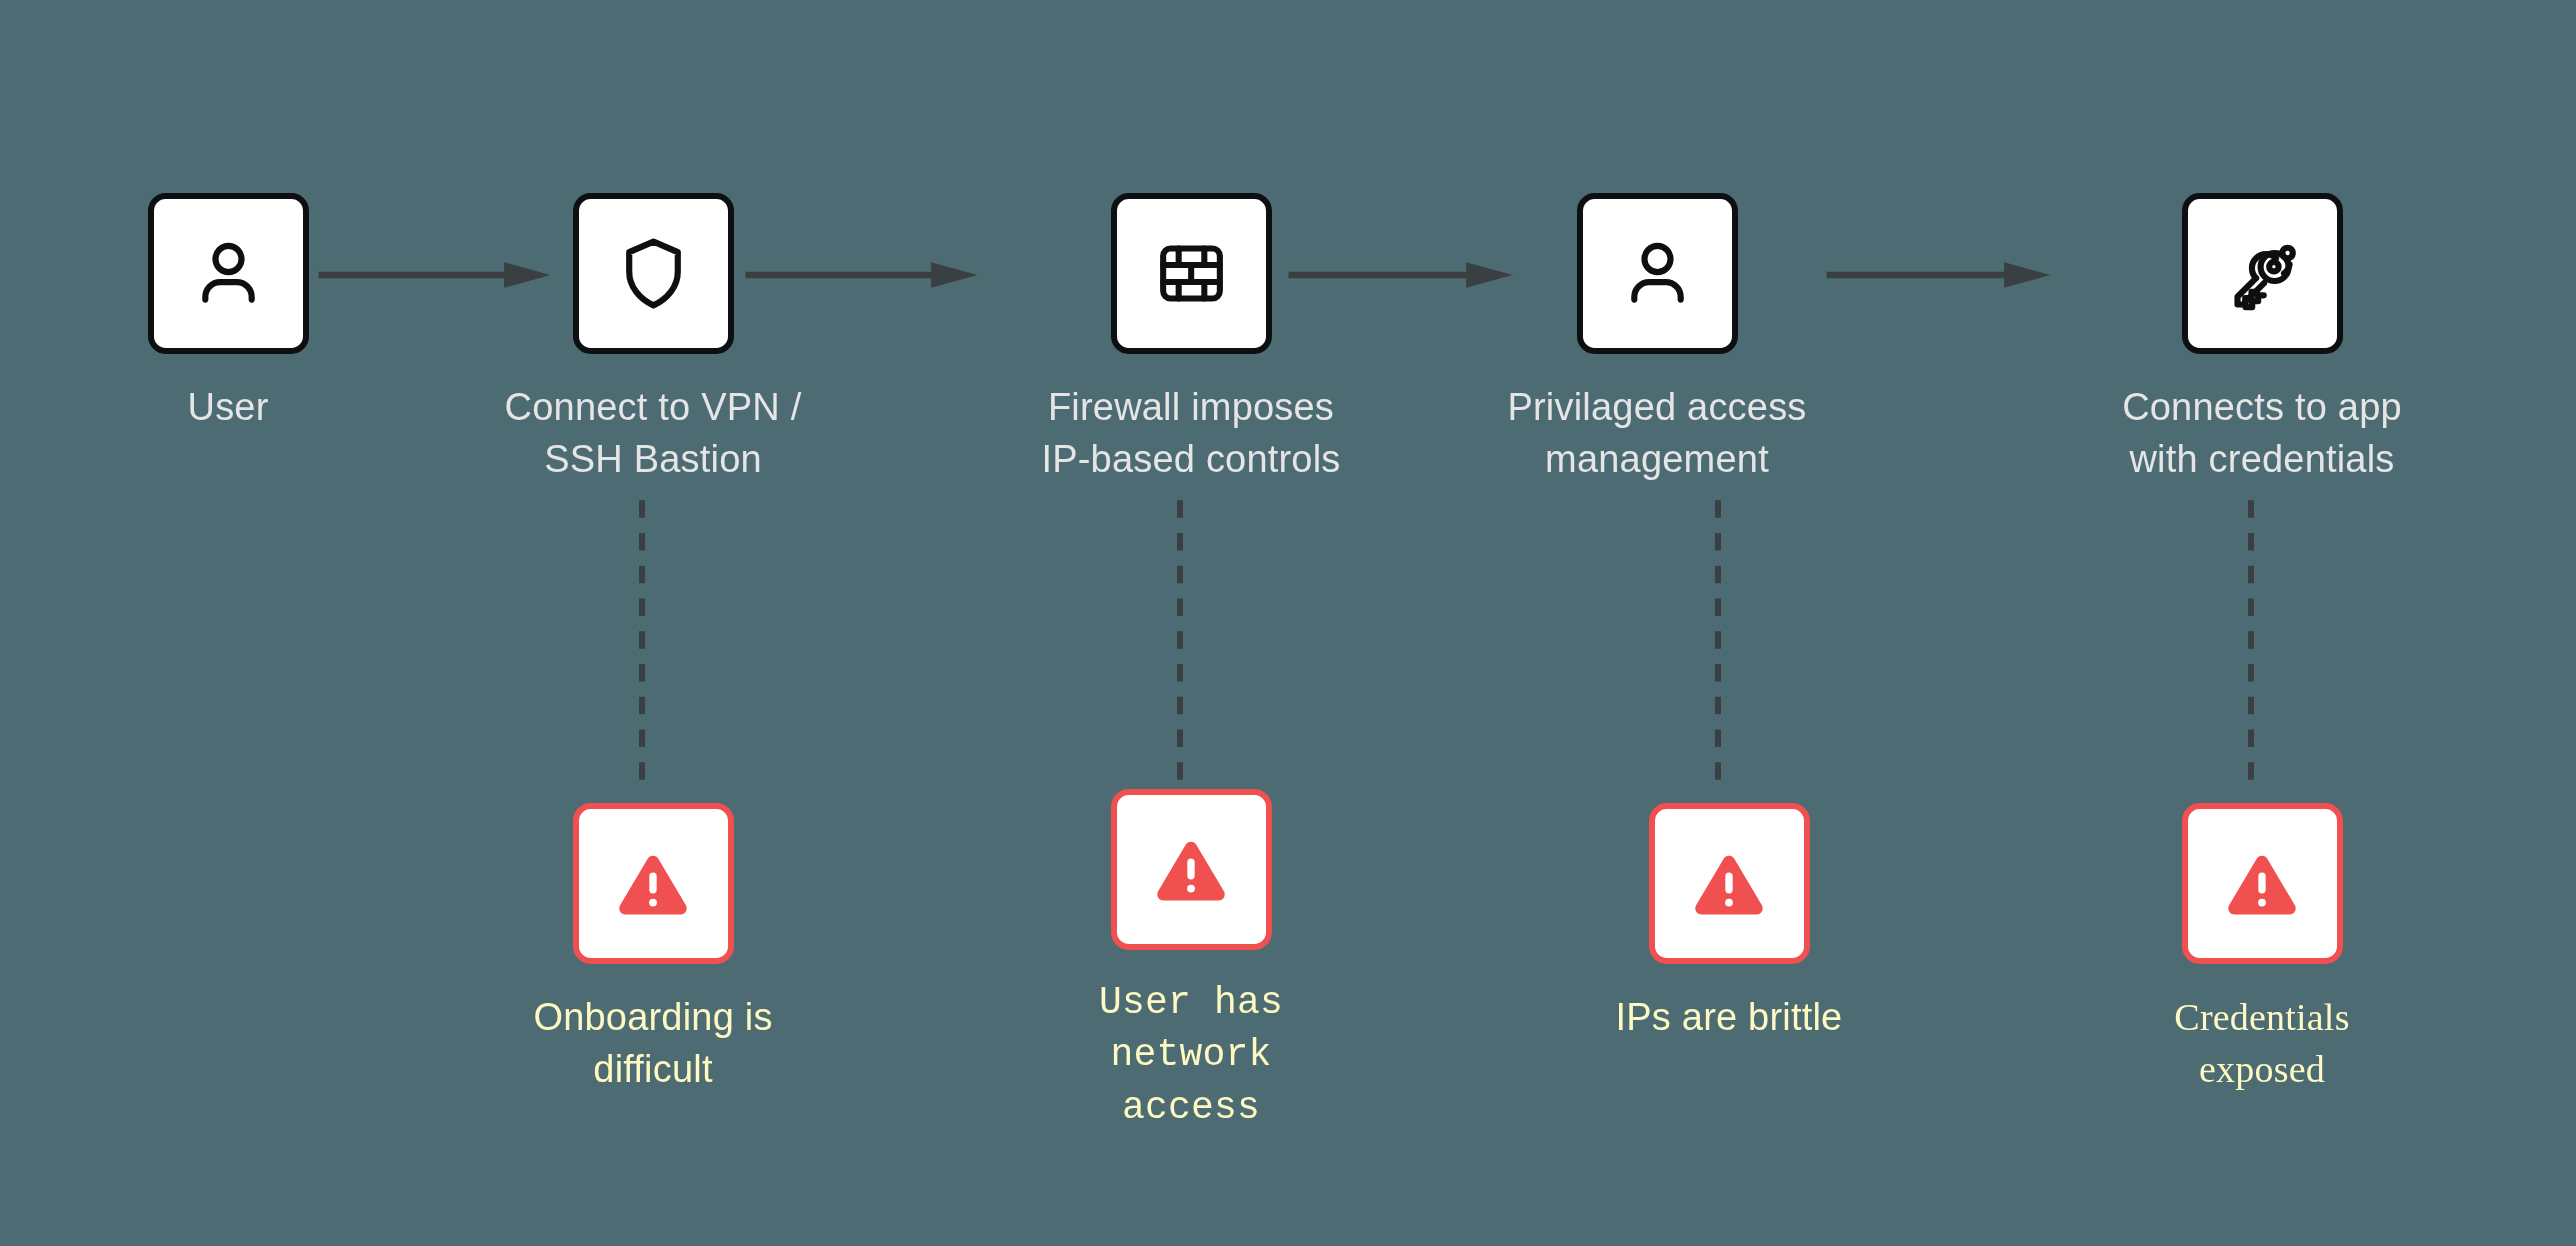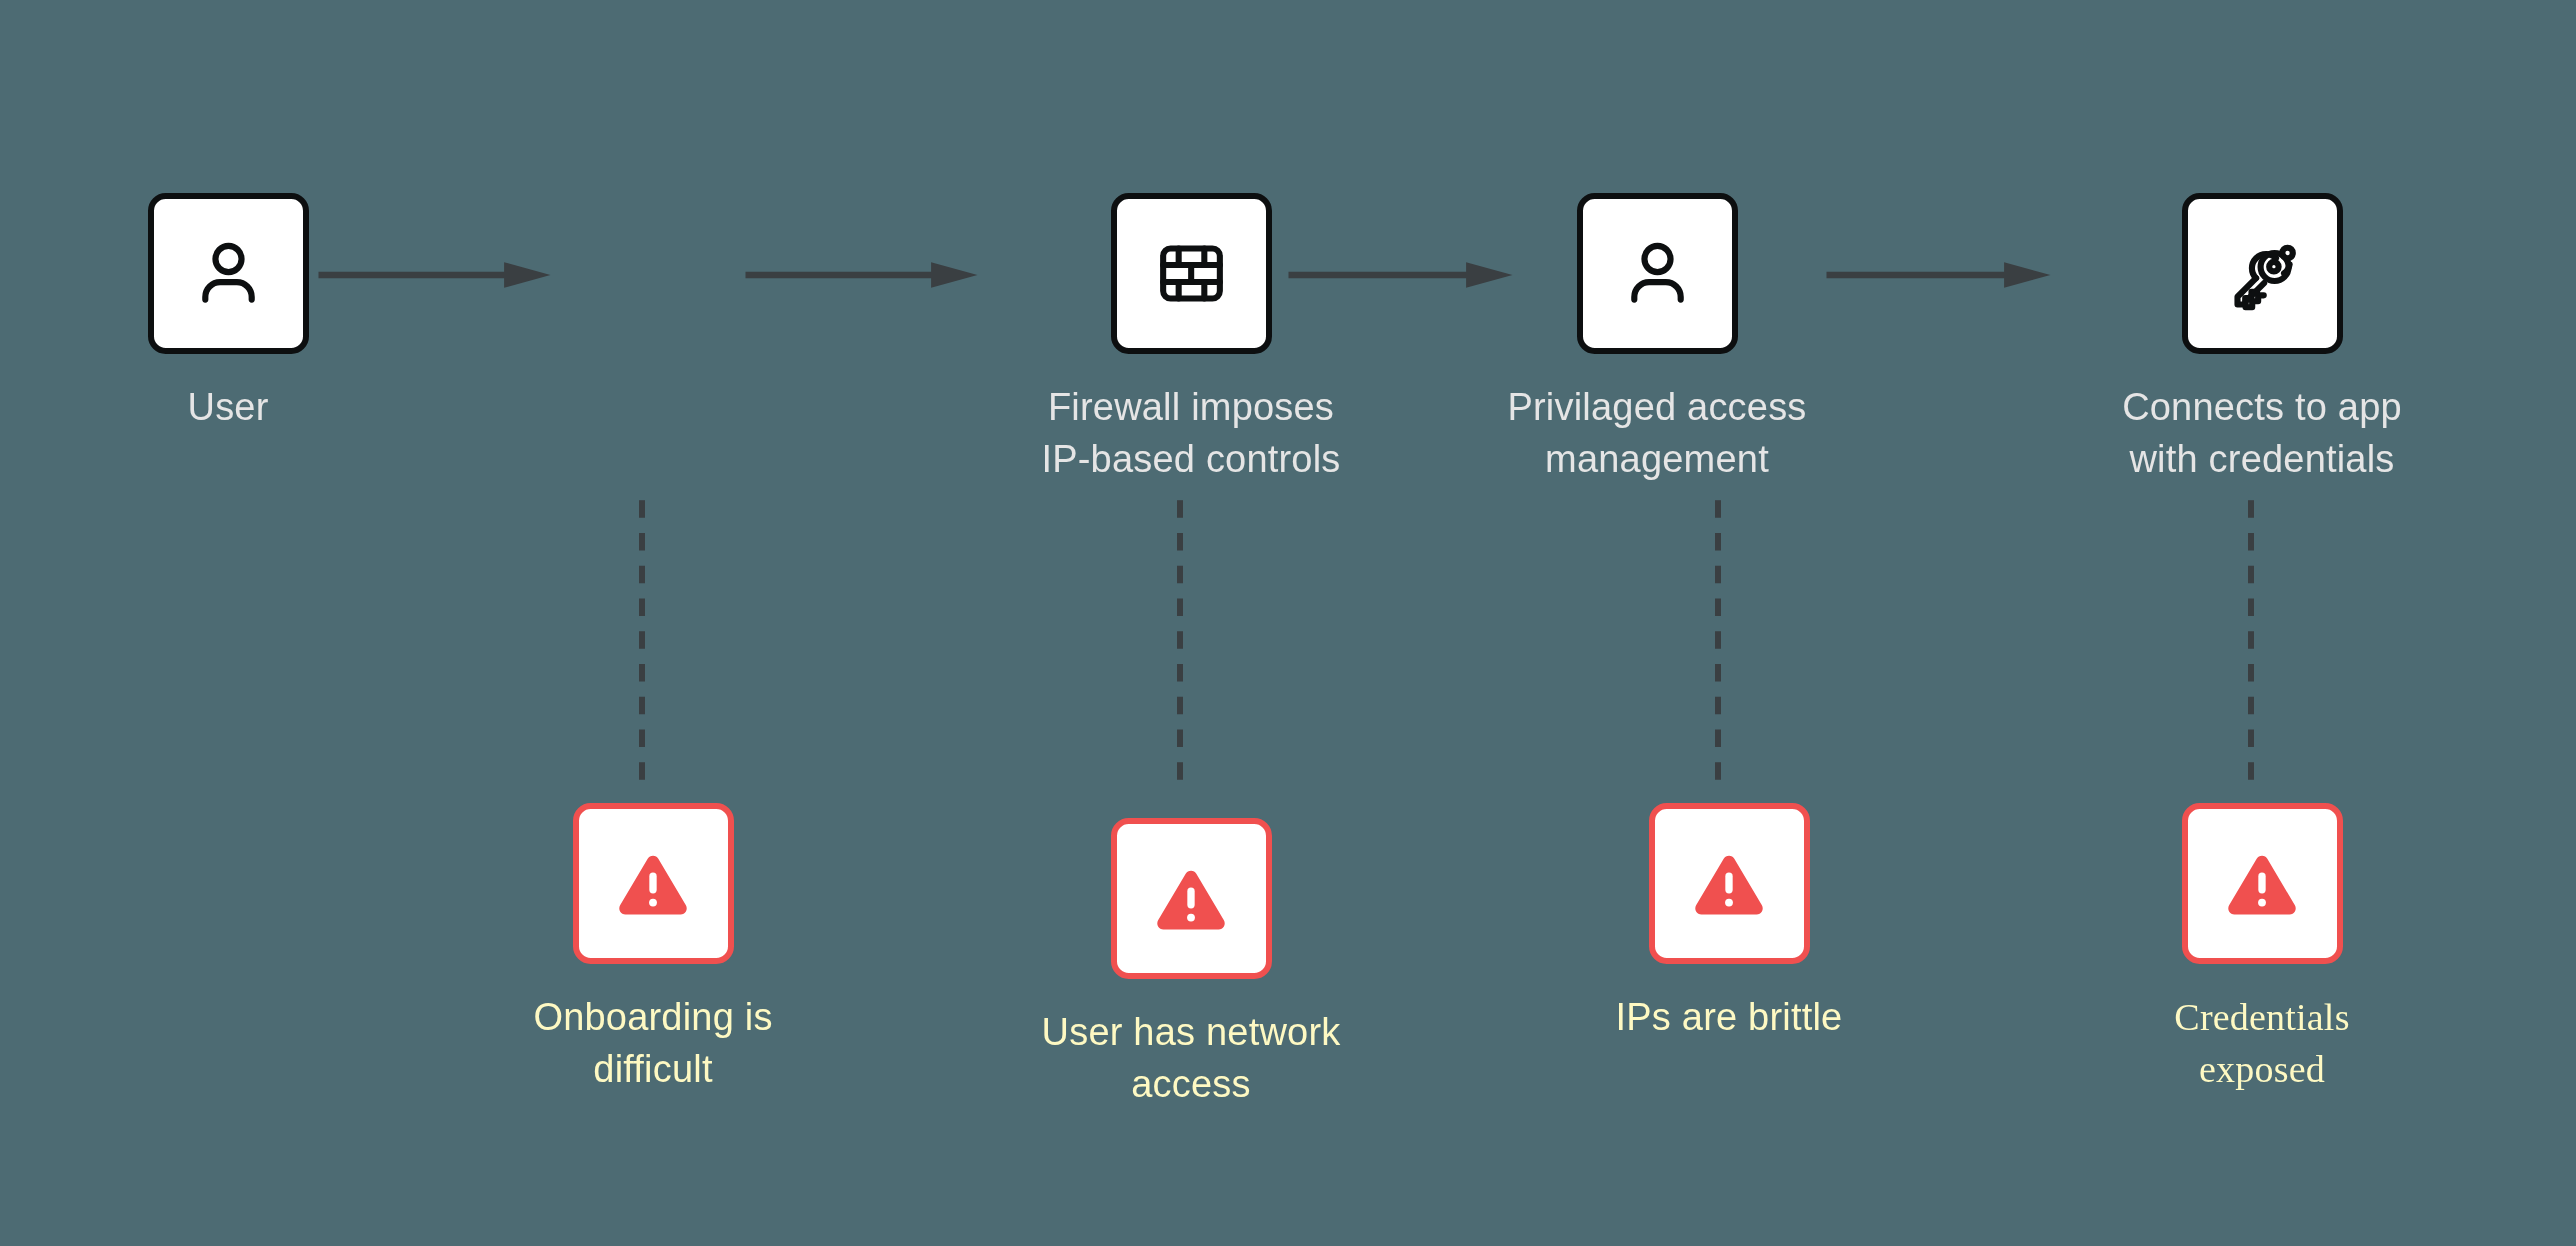--- a/index.html
+++ b/index.html
@@ -124,20 +124,31 @@
       </div>
       <div class="node-label">User</div>
     </div>
 
     <div class="arrow" style="left:318px; top:259px;">
       <svg width="233" height="32" viewBox="0 0 290 40">
         <path d="M0 16 H232 V4 L290 20 L232 36 V24 H0 Z" fill="#3a3f42"></path>
       </svg>
     </div>
 
+    <div class="node" style="left:484px; top:193px;">
+      <div class="node-box">
+        <span>
+          <svg width="87" height="87" viewBox="0 0 24 24" fill="none" stroke="#0d0f10" stroke-width="1.7" stroke-linecap="round" stroke-linejoin="round">
+            <path d="M12 3.2 5.3 6.1v5.4c0 4.1 2.8 7.5 6.7 9.3 3.9-1.8 6.7-5.2 6.7-9.3V6.1L12 3.2Z"></path>
+          </svg>
+        </span>
+      </div>
+      <div class="node-label">Connect to VPN /
+SSH Bastion</div>
+    </div>
 
     <div class="arrow" style="left:745px; top:259px;">
       <svg width="233" height="32" viewBox="0 0 290 40">
         <path d="M0 16 H232 V4 L290 20 L232 36 V24 H0 Z" fill="#3a3f42"></path>
       </svg>
     </div>
 
     <div class="node" style="left:1022px; top:193px;">
       <div class="node-box">
         <span>
@@ -236,21 +247,21 @@
           <path d="M12 3.9c-0.62 0-1.2 0.33-1.52 0.87L2.6 18.1a1.76 1.76 0 0 0 1.52 2.64h15.76A1.76 1.76 0 0 0 21.4 18.1L13.52 4.77A1.76 1.76 0 0 0 12 3.9Z" fill="#f0504f"></path>
           <rect x="10.95" y="8.7" width="2.1" height="6.0" rx="1.05" fill="#ffffff"></rect>
           <circle cx="12" cy="17.3" r="1.12" fill="#ffffff"></circle>
         </svg>
       </span>
     </div>
     <div class="warn-label">Onboarding is
 difficult</div>
   </div>
 
-  <div class="warn" style="left:1022px; top:818px;">
+  <div class="warn" style="left:1022px; top:789px;font-family:Liberation Mono, monospace;">
     <div class="warn-box">
       <span>
         <svg width="84" height="84" viewBox="0 0 24 24">
           <path d="M12 3.9c-0.62 0-1.2 0.33-1.52 0.87L2.6 18.1a1.76 1.76 0 0 0 1.52 2.64h15.76A1.76 1.76 0 0 0 21.4 18.1L13.52 4.77A1.76 1.76 0 0 0 12 3.9Z" fill="#f0504f"></path>
           <rect x="10.95" y="8.7" width="2.1" height="6.0" rx="1.05" fill="#ffffff"></rect>
           <circle cx="12" cy="17.3" r="1.12" fill="#ffffff"></circle>
         </svg>
       </span>
     </div>
     <div class="warn-label">User has network

